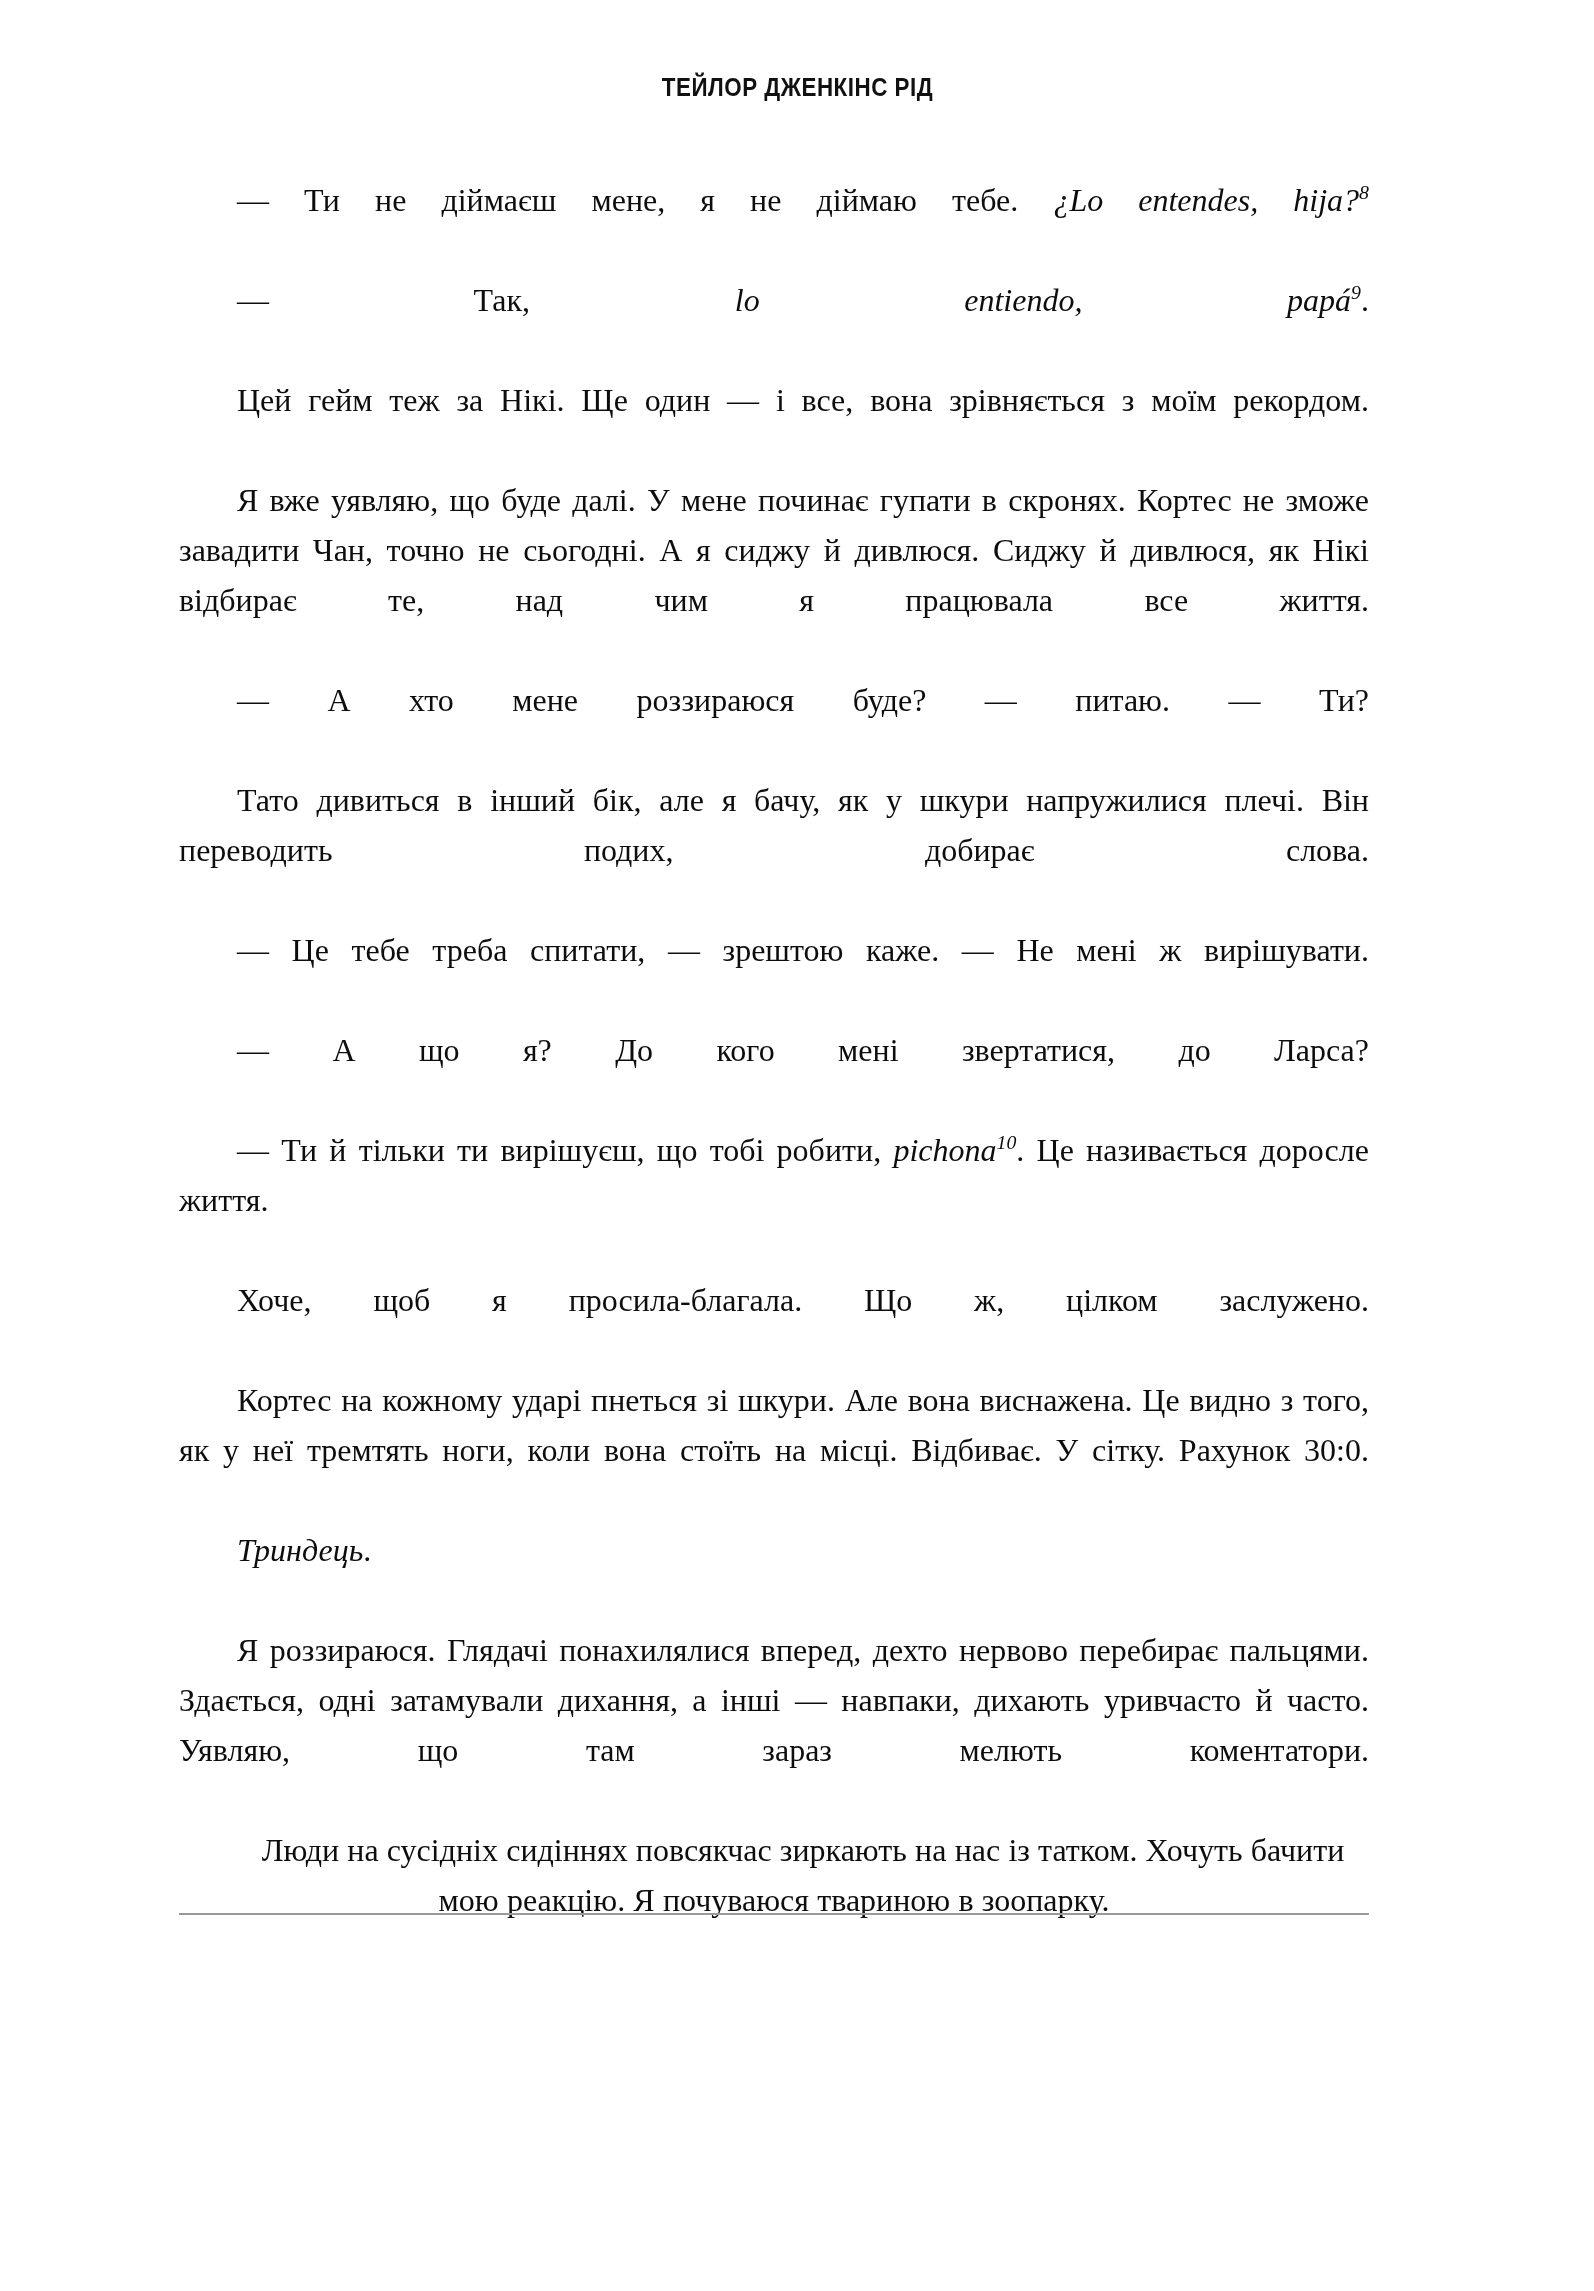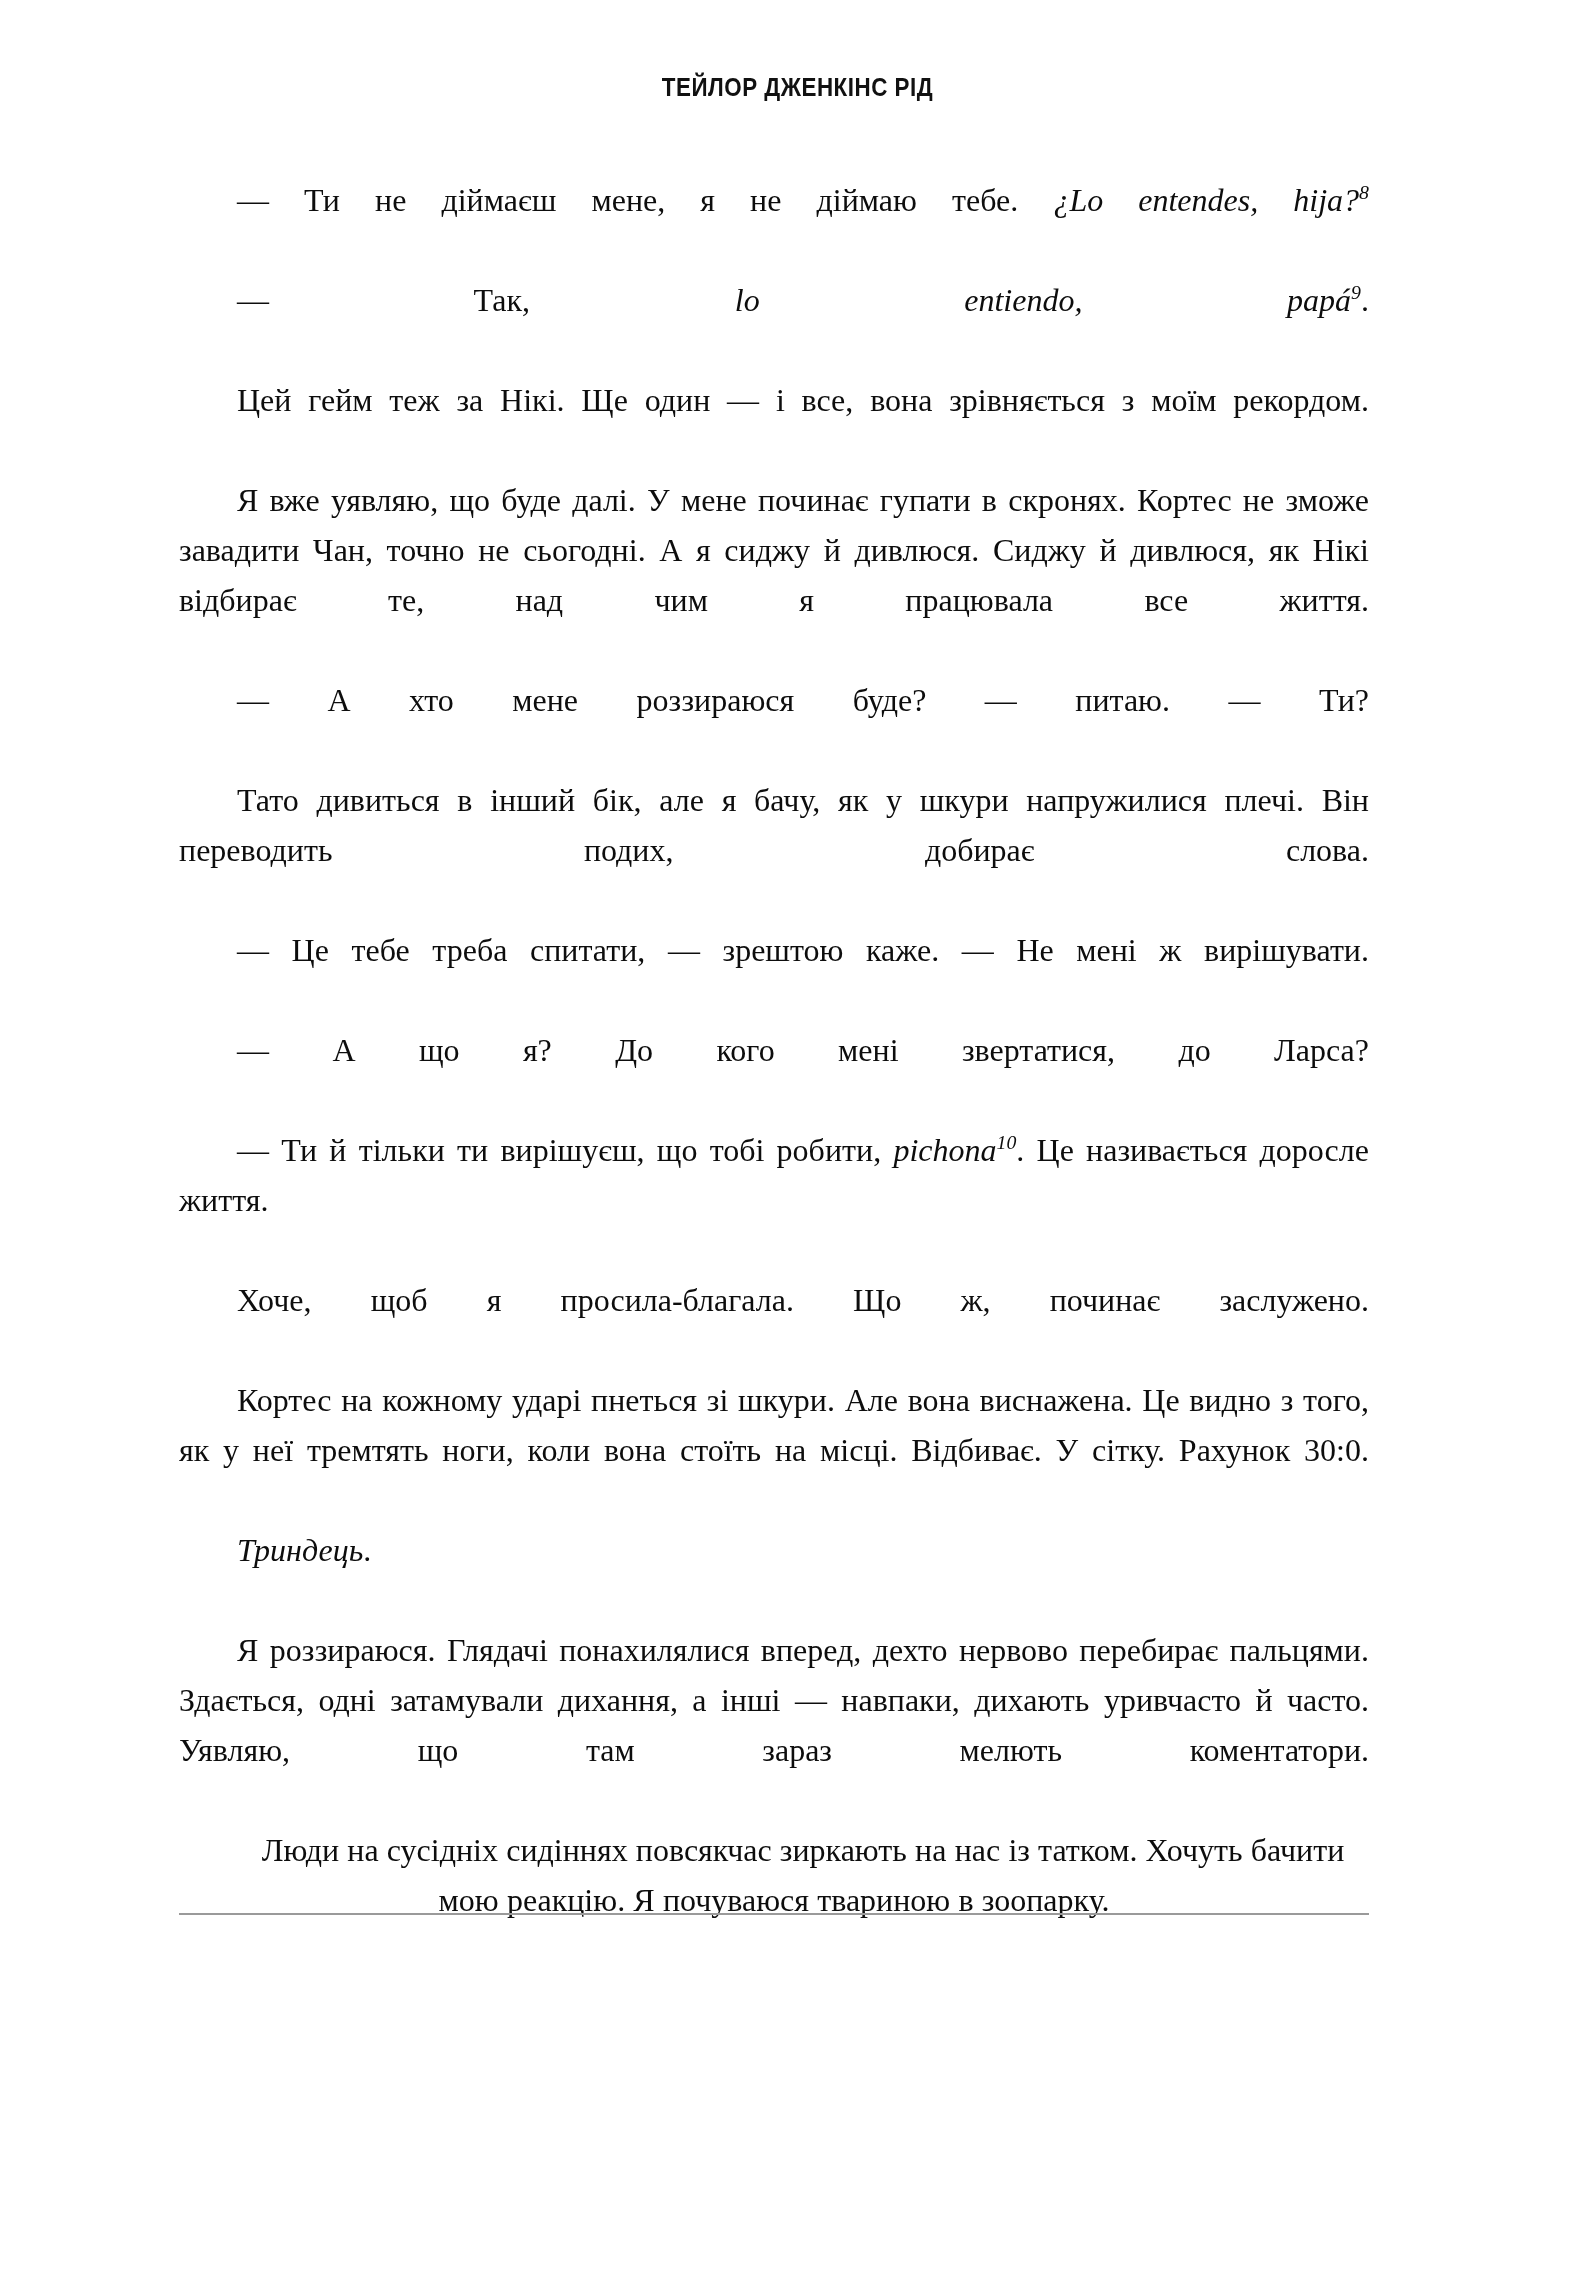--- a/index.html
+++ b/index.html
@@ -137,21 +137,21 @@
     <p class="para">— А хто мене роззираюся буде? — питаю. — Ти?</p>
 
     <p class="para">Тато дивиться в інший бік, але я бачу, як у шкури напружилися плечі. Він переводить подих, добирає слова.</p>
 
     <p class="para">— Це тебе треба спитати, — зрештою каже. — Не мені ж вирішувати.</p>
 
     <p class="para">— А що я? До кого мені звертатися, до Ларса?</p>
 
     <p class="para">— Ти й тільки ти вирішуєш, що тобі робити, <i>pichona</i><sup>10</sup>. Це називається доросле життя.</p>
 
-    <p class="para">Хоче, щоб я просила-благала. Що ж, починає заслужено.</p>
+    <p class="para">Хоче, щоб я просила-благала. Що ж, цілком заслужено.</p>
 
     <p class="para">Кортес на кожному ударі пнеться зі шкури. Але вона виснажена. Це видно з того, як у неї тремтять ноги, коли вона стоїть на місці. Відбиває. У сітку. Рахунок 30:0.</p>
 
     <p class="para"><i>Триндець</i>.</p>
 
     <p class="para">Я роззираюся. Глядачі понахилялися вперед, дехто нервово перебирає пальцями. Здається, одні затамували дихання, а інші — навпаки, дихають уривчасто й часто. Уявляю, що там зараз мелють коментатори.</p>
 
     <p class="para">Люди на сусідніх сидіннях повсякчас зиркають на нас із татком. Хочуть бачити мою реакцію. Я почуваюся твариною в зоопарку.</p>
 
   </div>

